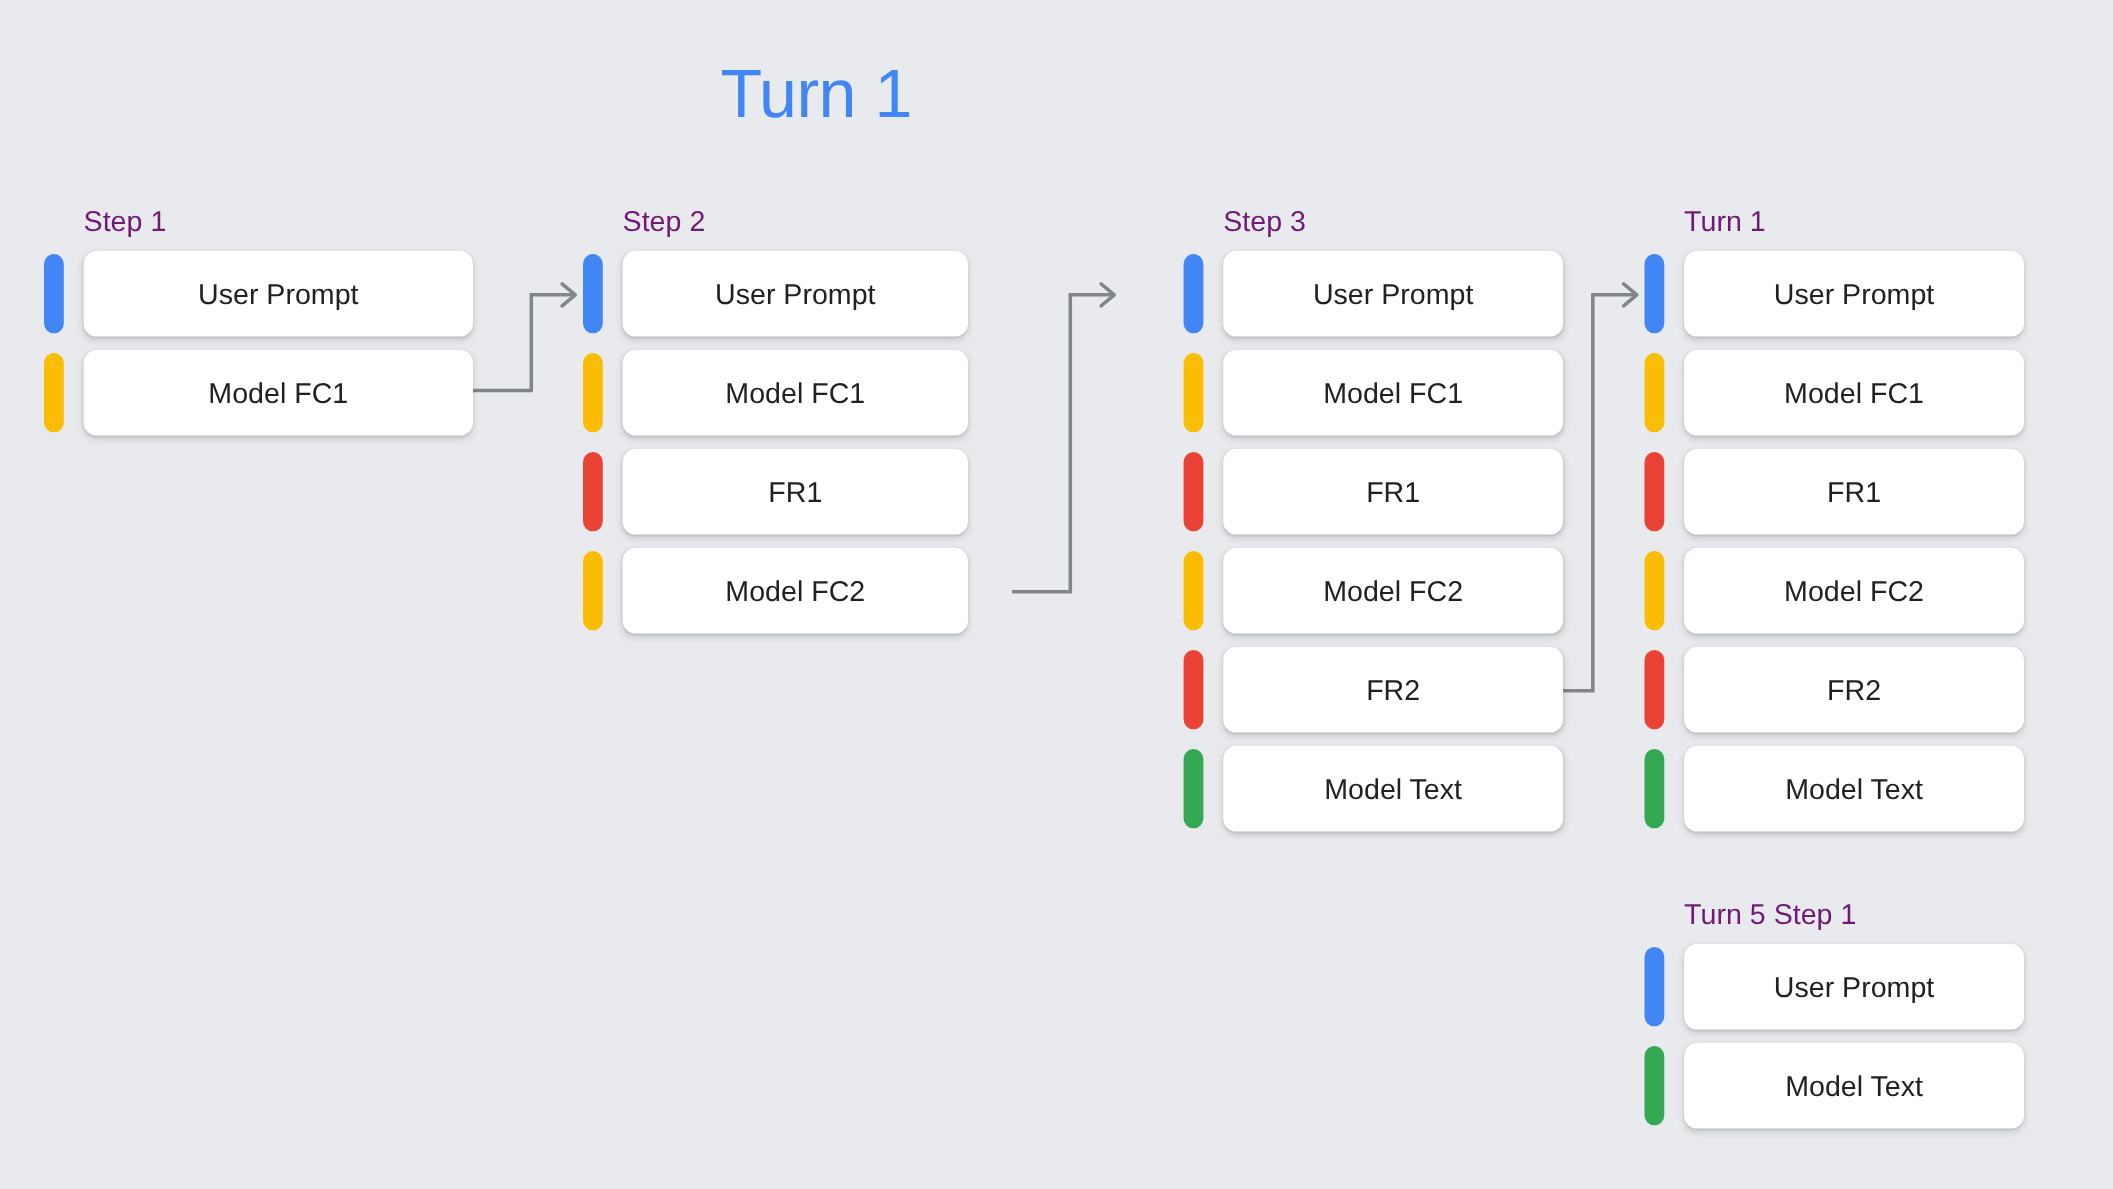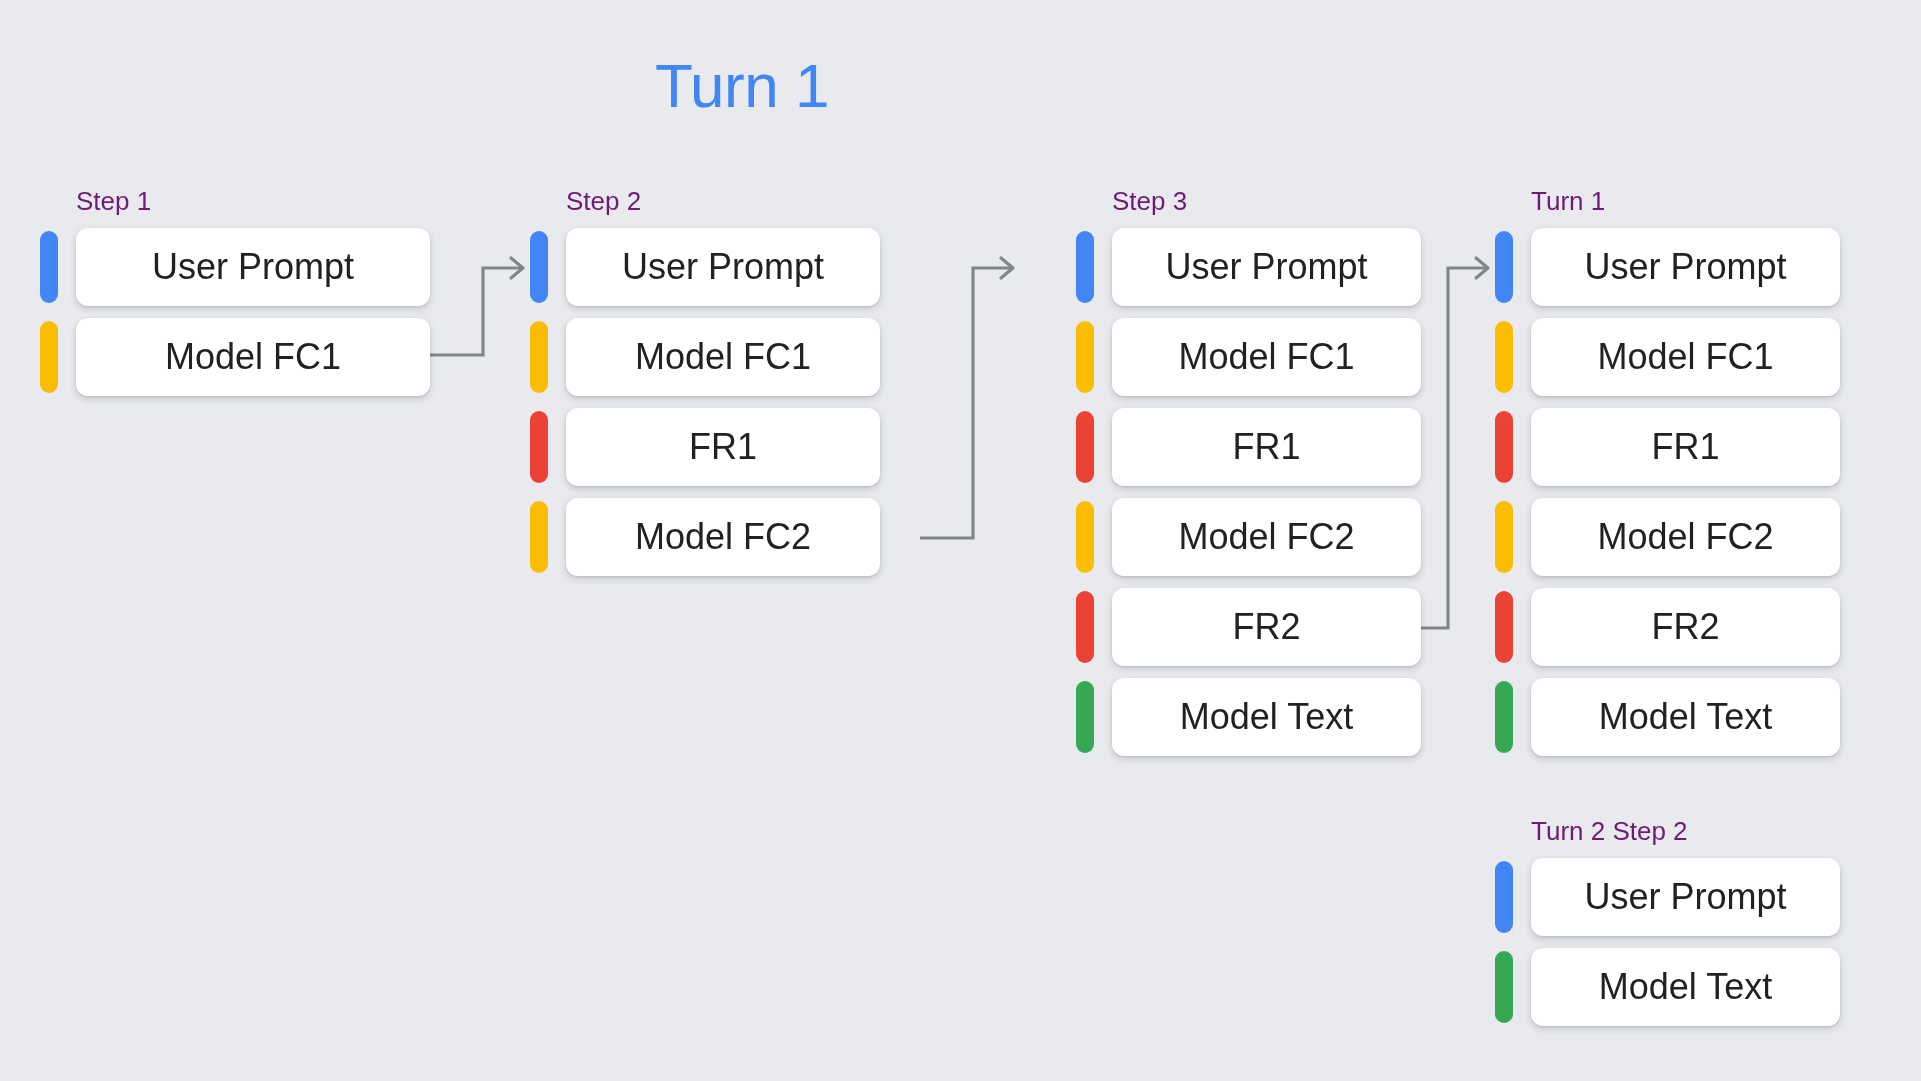--- a/index.html
+++ b/index.html
@@ -57,21 +57,21 @@
 
   .card{
     margin-left:18px;
     flex:1 1 auto;
     background:#ffffff;
     border-radius:12px;
     box-shadow:0 3px 7px rgba(60,64,67,.20), 0 1px 2px rgba(60,64,67,.12);
     display:flex;
     align-items:center;
     justify-content:center;
-    font-size:36px;
+    font-size:26px;
     color:#202124;
     line-height:1;
     white-space:nowrap;
   }
 
   
   #col-step1{left:40px;  top:228px; width:390px;}
   #col-step2{left:530px; top:228px; width:350px;}
   #col-step3{left:1076px;top:228px; width:345px;}
   #col-turn1{left:1495px;top:228px; width:345px;}
@@ -190,21 +190,21 @@
       <div class="bar red"></div>
       <div class="card">FR2</div>
     </div>
     <div class="row">
       <div class="bar green"></div>
       <div class="card">Model Text</div>
     </div>
   </div>
 
   <div class="column" id="col-turn2step1">
-    <div class="col-label">Turn 2 Step 2</div>
+    <div class="col-label">Turn 5 Step 1</div>
 
     <div class="row">
       <div class="bar blue"></div>
       <div class="card">User Prompt</div>
     </div>
     <div class="row">
       <div class="bar green"></div>
       <div class="card">Model Text</div>
     </div>
   </div>

